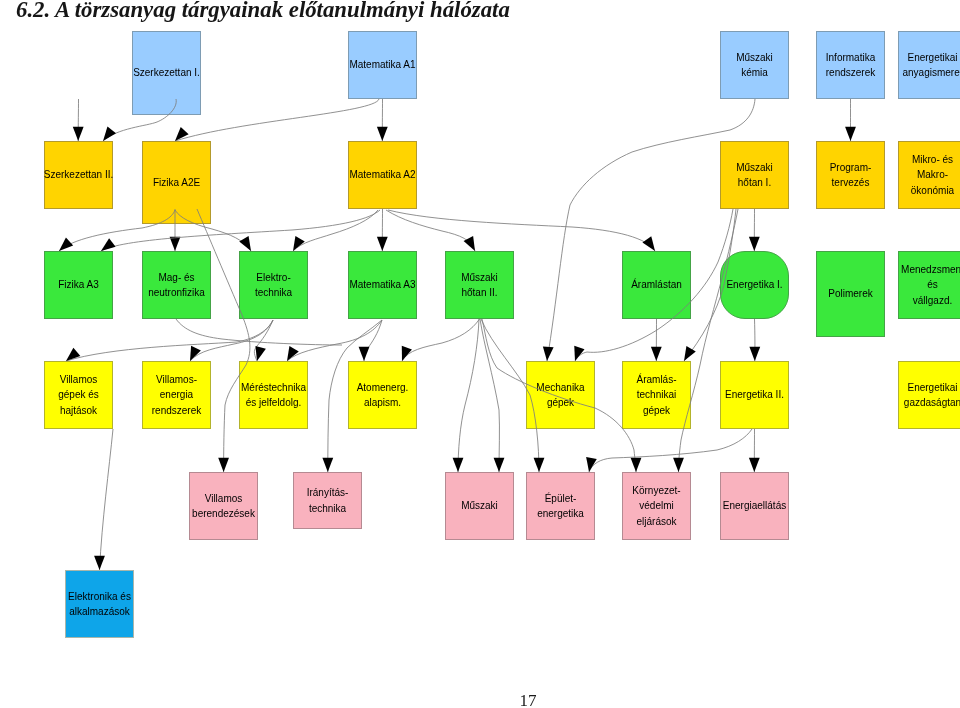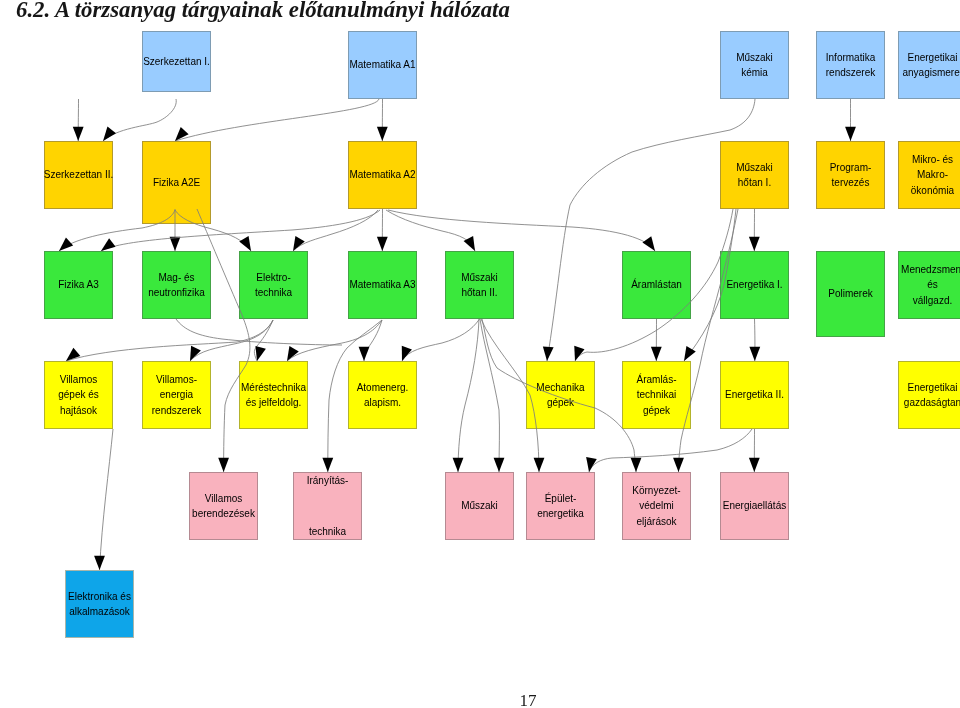--- a/index.html
+++ b/index.html
@@ -24,21 +24,21 @@
   .c-yellow2{background:#ffff00;border-color:#b3b32c;}
   .c-pink{background:#f9b2be;border-color:#b58a92;}
   .c-mint{background:#0ea5e9;border-color:#a9b6aa;}
 </style>
 </head>
 <body>
 
 <div id="stage">
   <div class="title">6.2. A törzsanyag tárgyainak előtanulmányi hálózata</div>
   <div id="nodes">
-      <div class="node c-blue" style="left: 130px; top: 31px; width: 69px; height: 61px; justify-content: center;">
+      <div class="node c-blue" style="left: 120px; top: 31px; width: 69px; height: 84px; justify-content: center;">
         <span>Szerkezettan I.</span>
       </div>
       <div class="node c-blue" style="left: 336px; top: 31px; width: 69px; height: 68px;">
         <span>Matematika A1</span>
       </div>
       <div class="node c-blue" style="left: 708px; top: 31px; width: 69px; height: 68px;">
         <span>Műszaki</span>
         <span>kémia</span>
       </div>
       <div class="node c-blue" style="left: 804px; top: 31px; width: 69px; height: 68px;">
@@ -85,21 +85,21 @@
       <div class="node c-green" style="left: 336px; top: 251px; width: 69px; height: 68px;">
         <span>Matematika A3</span>
       </div>
       <div class="node c-green" style="left: 433px; top: 251px; width: 69px; height: 68px;">
         <span>Műszaki</span>
         <span>hőtan II.</span>
       </div>
       <div class="node c-green" style="left: 610px; top: 251px; width: 69px; height: 68px;">
         <span>Áramlástan</span>
       </div>
-      <div class="node c-green" style="left: 708px; top: 251px; width: 69px; height: 68px;">
+      <div class="node c-green" style="left: 708px; top: 251px; width: 69px; height: 68px; border-radius: 25px;">
         <span>Energetika I.</span>
       </div>
       <div class="node c-green" style="left: 804px; top: 251px; width: 69px; height: 86px;">
         <span>Polimerek</span>
       </div>
       <div class="node c-green" style="left: 886px; top: 251px; width: 69px; height: 68px;">
         <span>Menedzsment</span>
         <span>és</span>
         <span>vállgazd.</span>
       </div>
@@ -134,21 +134,21 @@
         <span>Energetika II.</span>
       </div>
       <div class="node c-yellow2" style="left: 886px; top: 361px; width: 69px; height: 68px;">
         <span>Energetikai</span>
         <span>gazdaságtan</span>
       </div>
       <div class="node c-pink" style="left: 177px; top: 472px; width: 69px; height: 68px;">
         <span>Villamos</span>
         <span>berendezések</span>
       </div>
-      <div class="node c-pink" style="left: 281px; top: 472px; width: 69px; height: 68px; justify-content: space-between;">
+      <div class="node c-pink" style="left: 281px; top: 472px; width: 69px; height: 57px;">
         <span>Irányítás-</span>
         <span>technika</span>
       </div>
       <div class="node c-pink" style="left: 433px; top: 472px; width: 69px; height: 68px;">
         <span>Műszaki</span>
       </div>
       <div class="node c-pink" style="left: 514px; top: 472px; width: 69px; height: 68px;">
         <span>Épület-</span>
         <span>energetika</span>
       </div>

